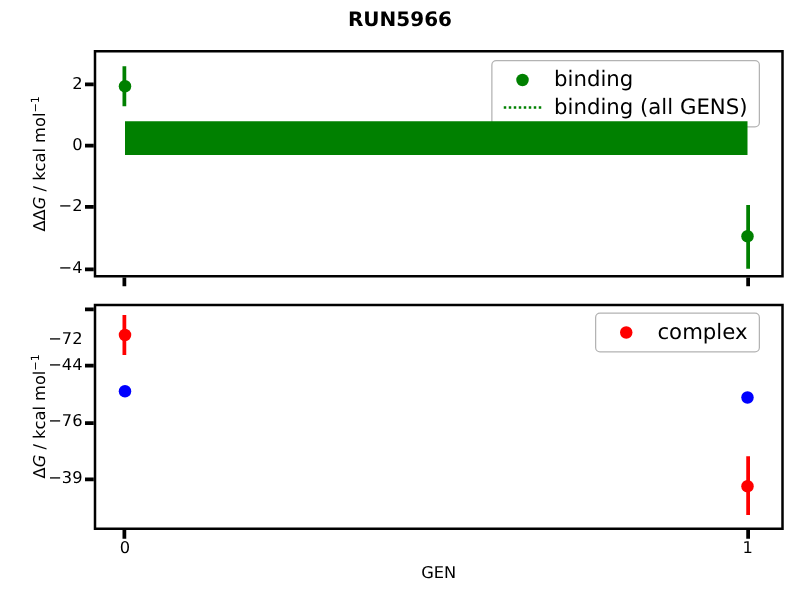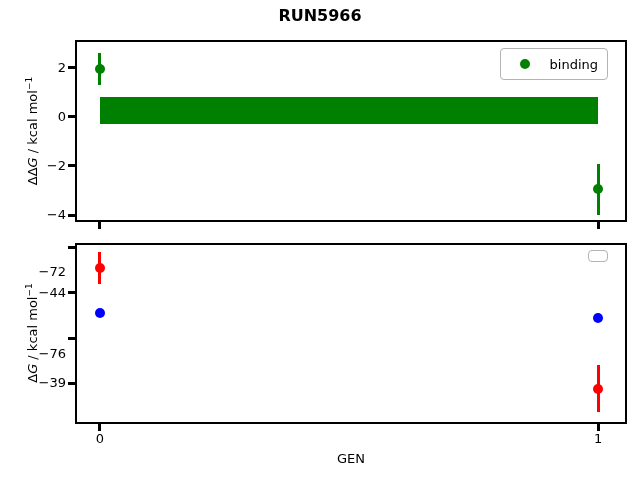--- a/index.html
+++ b/index.html
@@ -40,21 +40,21 @@
     position:absolute; right:20px; background:rgba(255,255,255,0.85);
     border:1px solid #b3b3b3; border-radius:4px; padding:5px 9px;
     display:flex; flex-direction:column; gap:2px;
   }
   .legend-top    { top:48px; }
   .legend-bottom { top:250px; }
   .legend-row { display:flex; align-items:center; gap:10px; height:20px; }
   .legend-marker { width:30px; display:flex; align-items:center; justify-content:center; }
   .lm-dot { width:10px; height:10px; border-radius:50%; display:inline-block; }
   .lm-dotted { width:30px; height:0; border-top:2px dotted #008000; display:inline-block; }
-  .legend-label { font-size:13px; white-space:nowrap; }
+  .legend-label { font-size:17px; white-space:nowrap; }
 </style>
 </head>
 <body>
 
 <div id="figure">
   <div class="fig-title">RUN5966</div>
 
   <div class="axes axes-top"></div>
   <div class="axes axes-bottom"></div>
 
@@ -64,23 +64,35 @@
 
   <div class="xlabel">GEN</div>
 
   <div class="legend legend-top">
     <div class="legend-row">
       <span class="legend-marker">
           <span class="lm-dot" style="background: rgb(0, 128, 0);"></span>
         </span>
       <span class="legend-label">binding</span>
     </div>
+    <div class="legend-row">
+      <span class="legend-marker">
+          <span class="lm-dotted" style="border-top-color: rgb(0, 128, 0);"></span>
+        </span>
+      <span class="legend-label">binding (all GENS)</span>
+    </div>
   </div>
 
   <div class="legend legend-bottom">
+    <div class="legend-row">
+      <span class="legend-marker">
+          <span class="lm-dot" style="background: rgb(255, 0, 0);"></span>
+        </span>
+      <span class="legend-label">complex</span>
+    </div>
   </div>
 <div class="band" style="left: 99.9164px; top: 96.7503px; width: 498.182px; height: 27.0069px; background: rgb(0, 128, 0);"></div>
     <div class="tick" style="left: 68px; top: 66.2793px; width: 7px; height: 3px;"></div>
     <div class="ticklabel-y" style="left: 18px; top: 59.7793px;">2</div>
     <div class="tick" style="left: 68px; top: 115.383px; width: 7px; height: 3px;"></div>
     <div class="ticklabel-y" style="left: 18px; top: 108.883px;">0</div>
     <div class="tick" style="left: 68px; top: 164.486px; width: 7px; height: 3px;"></div>
     <div class="ticklabel-y" style="left: 18px; top: 157.986px;">−2</div>
     <div class="tick" style="left: 68px; top: 213.59px; width: 7px; height: 3px;"></div>
     <div class="ticklabel-y" style="left: 18px; top: 207.09px;">−4</div>
@@ -88,21 +100,21 @@
     <div class="tick" style="left: 596.598px; top: 222px; width: 3px; height: 7px;"></div>
     <div class="ebar" style="left: 98.4164px; top: 53.0483px; height: 31.9172px; background: rgb(0, 128, 0);"></div>
     <div class="ebar" style="left: 596.598px; top: 163.531px; height: 51.5586px; background: rgb(0, 128, 0);"></div>
     <div class="point" style="left: 94.9164px; top: 64.0069px; background: rgb(0, 128, 0);"></div>
     <div class="point" style="left: 593.098px; top: 184.31px; background: rgb(0, 128, 0);"></div>
     <div class="tick" style="left: 68px; top: 246.427px; width: 7px; height: 3px;"></div>
     <div class="ticklabel-y" style="left: 18px; top: 239.927px; margin-top: 24px;">−72</div>
     <div class="tick" style="left: 68px; top: 291.466px; width: 7px; height: 3px;"></div>
     <div class="ticklabel-y" style="left: 18px; top: 284.966px;">−44</div>
     <div class="tick" style="left: 68px; top: 336.504px; width: 7px; height: 3px;"></div>
-    <div class="ticklabel-y" style="left: 18px; top: 330.004px; margin-top: 16px;">−76</div>
+    <div class="ticklabel-y" style="left: 18px; top: 330.004px;">−76</div>
     <div class="tick" style="left: 68px; top: 381.542px; width: 7px; height: 3px;"></div>
     <div class="ticklabel-y" style="left: 18px; top: 375.042px;">−39</div>
     <div class="tick" style="left: 98.4164px; top: 424px; width: 3px; height: 7px;"></div>
     <div class="ticklabel-x" style="left: 75.9164px; top: 432px;">0</div>
     <div class="tick" style="left: 596.598px; top: 424px; width: 3px; height: 7px;"></div>
     <div class="ticklabel-x" style="left: 574.098px; top: 432px;">1</div>
     <div class="ebar" style="left: 98.4164px; top: 310.981px; height: 4.50382px; background: rgb(0, 0, 255);"></div>
     <div class="ebar" style="left: 596.598px; top: 315.485px; height: 4.50382px; background: rgb(0, 0, 255);"></div>
     <div class="point" style="left: 94.9164px; top: 308.233px; background: rgb(0, 0, 255);"></div>
     <div class="point" style="left: 593.098px; top: 312.737px; background: rgb(0, 0, 255);"></div>

